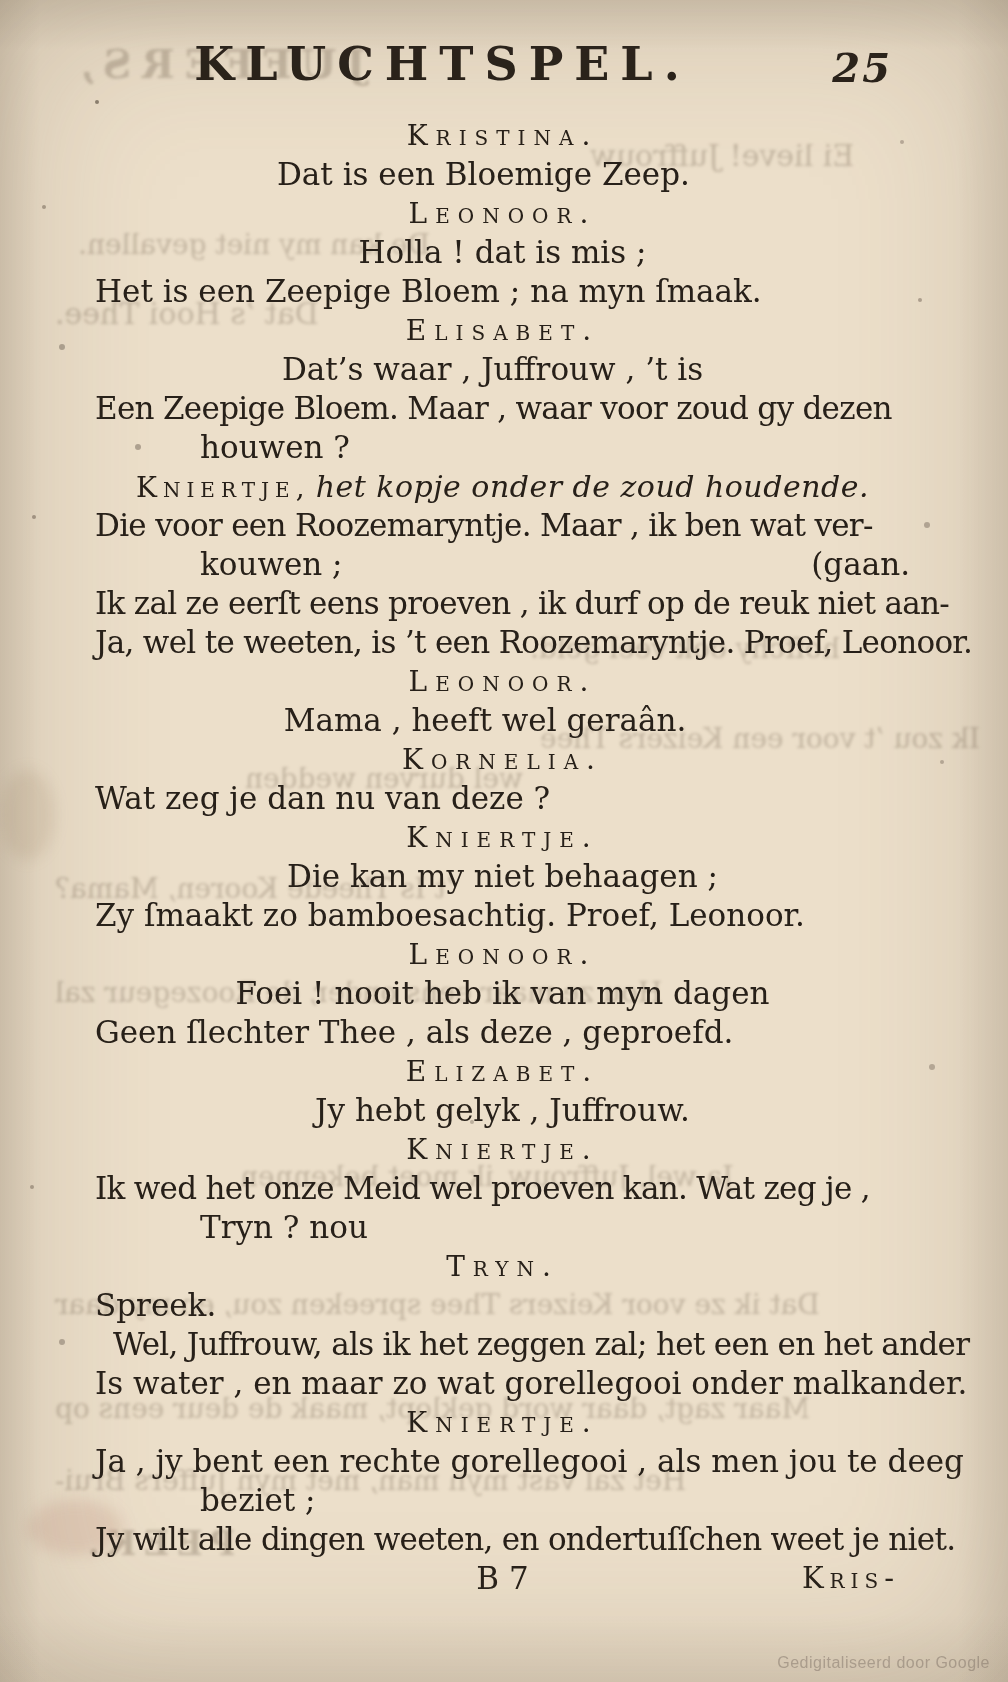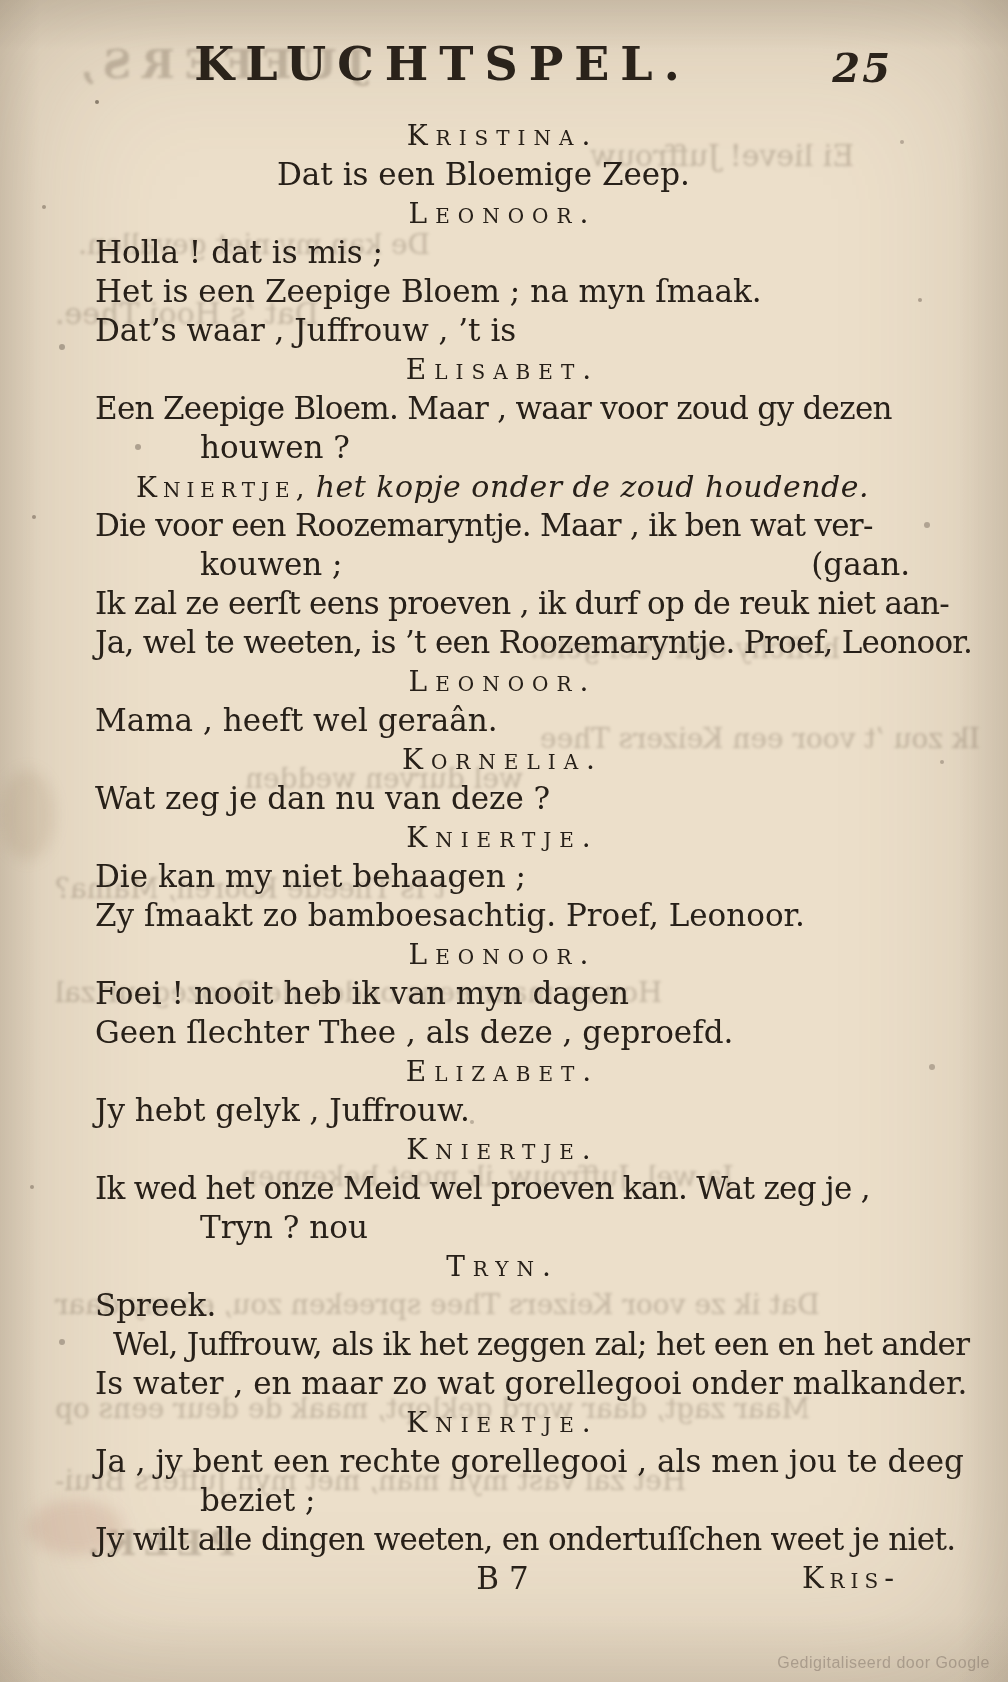--- a/index.html
+++ b/index.html
@@ -31,21 +31,21 @@
   .text{position:absolute; left:95px; width:815px; top:116px;}
   .r{height:39px; line-height:39px; white-space:nowrap;}
   .dl{font-size:31px;}
   .sp{
     text-align:center; font-variant:small-caps; letter-spacing:8px;
     font-size:28px; font-weight:500;
   }
   .spd{text-align:center;}
   .spname{font-variant:small-caps; letter-spacing:6px; font-size:28px;}
   .dir{font-style:italic; font-size:30px; letter-spacing:0.5px;}
-  .right{text-align:left;}
+  .right{text-align:center;}
   .i182{padding-left:182px;}
   .i105{padding-left:105px;}
   .i18{padding-left:18px;}
   .pr35{padding-right:35px;}
   .pr20{padding-right:20px;}
   .tight{letter-spacing:-0.7px;}
   .split{display:flex; justify-content:space-between;}
   
   .footrow{position:relative;}
   .sig{display:block; width:fit-content; margin:0 auto; font-size:31px;}
@@ -120,22 +120,22 @@
     <span class="title">KLUCHTSPEL.</span>
     <span class="pagenum">25</span>
   </div>
 
   <div class="text">
     <div class="r sp">Kristina.</div>
     <div class="r dl i182">Dat is een Bloemige Zeep.</div>
     <div class="r sp">Leonoor.</div>
     <div class="r dl right">Holla ! dat is mis ;</div>
     <div class="r dl">Het is een Zeepige Bloem ; na myn ſmaak.</div>
+    <div class="r sp">Elisabet.</div>
     <div class="r dl right pr20">Dat’s waar , Juffrouw , ’t is</div>
-    <div class="r sp">Elisabet.</div>
     <div class="r dl tight">Een Zeepige Bloem. Maar , waar voor zoud gy dezen</div>
     <div class="r dl i105">houwen ?</div>
     <div class="r spd">
       <span class="spname">Kniertje,</span>
       <span class="dir">het kopje onder de zoud houdende.</span>
     </div>
     <div class="r dl tight">Die voor een Roozemaryntje. Maar , ik ben wat ver-</div>
     <div class="r dl split">
       <span class="i105">kouwen ;</span>
       <span>(gaan.</span>

